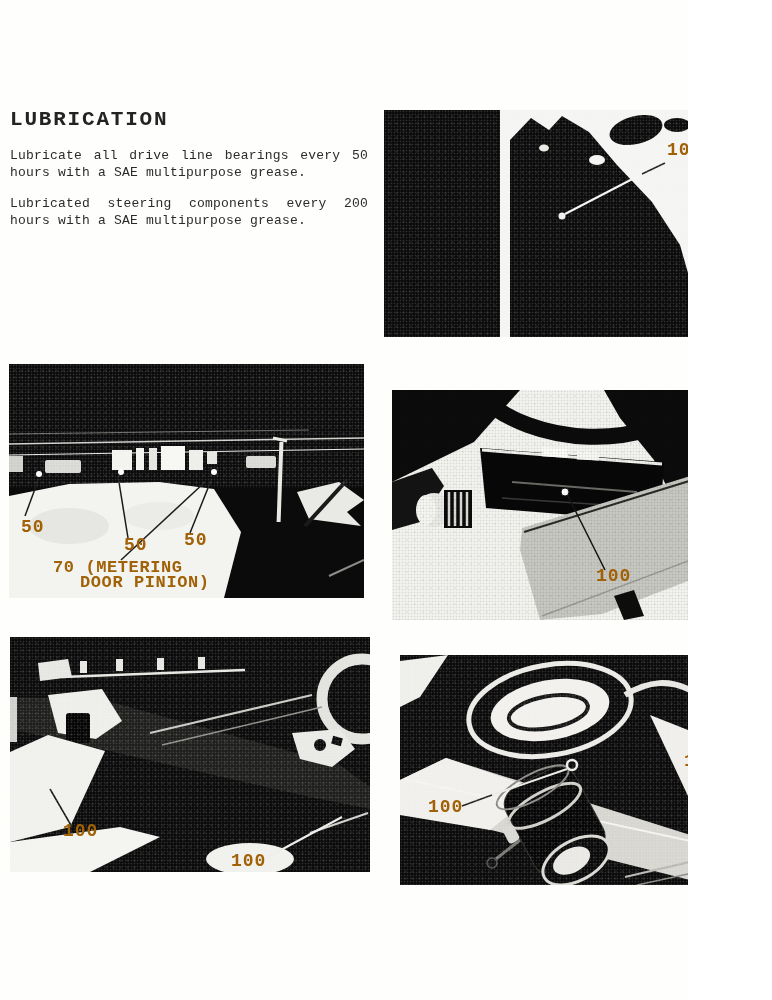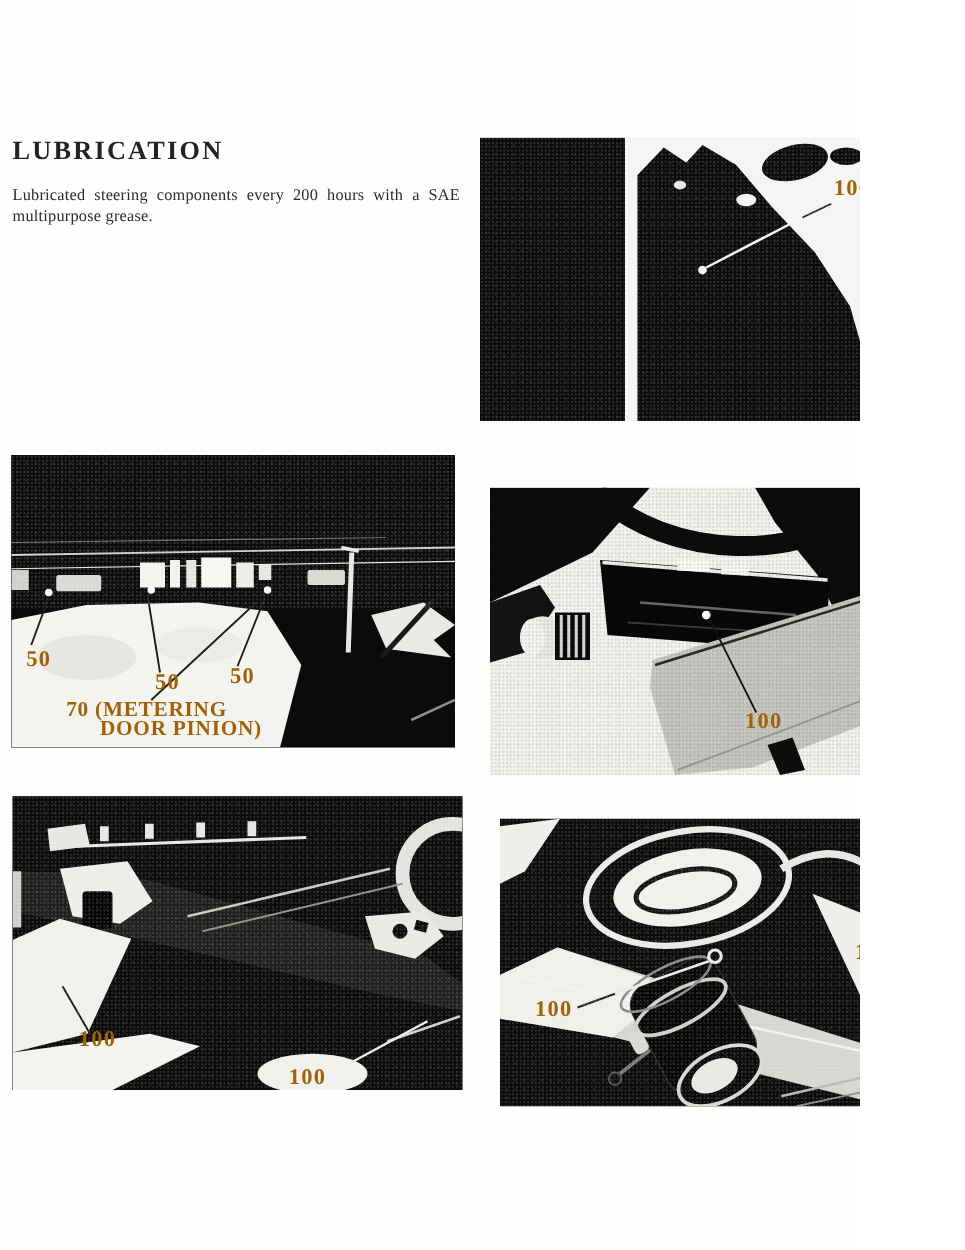--- a/index.html
+++ b/index.html
@@ -1,18 +1,18 @@
 <!DOCTYPE html>
 <html><head>
 <meta charset="utf-8">
 <style>
   html,body{margin:0;padding:0;background:#ffffff;}
   .page{
     position:relative;width:688px;height:1000px;background:#fefefd;
-    overflow:hidden;font-family:Liberation Serif, serif;color:#1c1c1c;
+    overflow:hidden;font-family:Liberation Mono, monospace;color:#1c1c1c;
   }
   .page-title{
     position:absolute;left:10px;top:108px;margin:0;
     font-size:21px;font-weight:600;letter-spacing:1.8px;color:#232323;
   }
   .intro{position:absolute;left:10px;top:147px;width:358px;}
   .intro p{
     margin:0 0 14px 0;font-size:13px;line-height:17px;text-align:justify;
     color:#2b2b2b;letter-spacing:.2px;
   }
@@ -41,20 +41,21 @@
   }
 </style>
 </head>
 <body>
 
 <div class="page">
 
   <h1 class="page-title">LUBRICATION</h1>
 
   <div class="intro">
+    <p>Lubricate all drive line bearings every 50 hours with a SAE multipurpose grease.</p>
     <p>Lubricated steering components every 200 hours with a SAE multipurpose grease.</p>
   </div>
 
   <figure class="photo" style="left:384px;top:110px;width:357px;height:227px;margin:0;background:#f4f4f2;">
     <svg width="357" height="227" viewBox="0 0 357 227">
       <rect x="0" y="0" width="357" height="227" fill="#f4f4f2"></rect>
       <rect x="0" y="0" width="116" height="227" fill="#0b0b0b"></rect>
       <rect x="116" y="0" width="10" height="227" fill="#f4f4f2"></rect>
       <path d="M126,227 L126,30 L147,8 L165,20 L178,6 L205,22 L233,55 L268,92 L296,135 L306,170 L308,227 Z" fill="#0b0b0b"></path>
       <path d="M309,96 L357,84 L357,227 L301,227 L305,170 Z" fill="#0b0b0b"></path>

